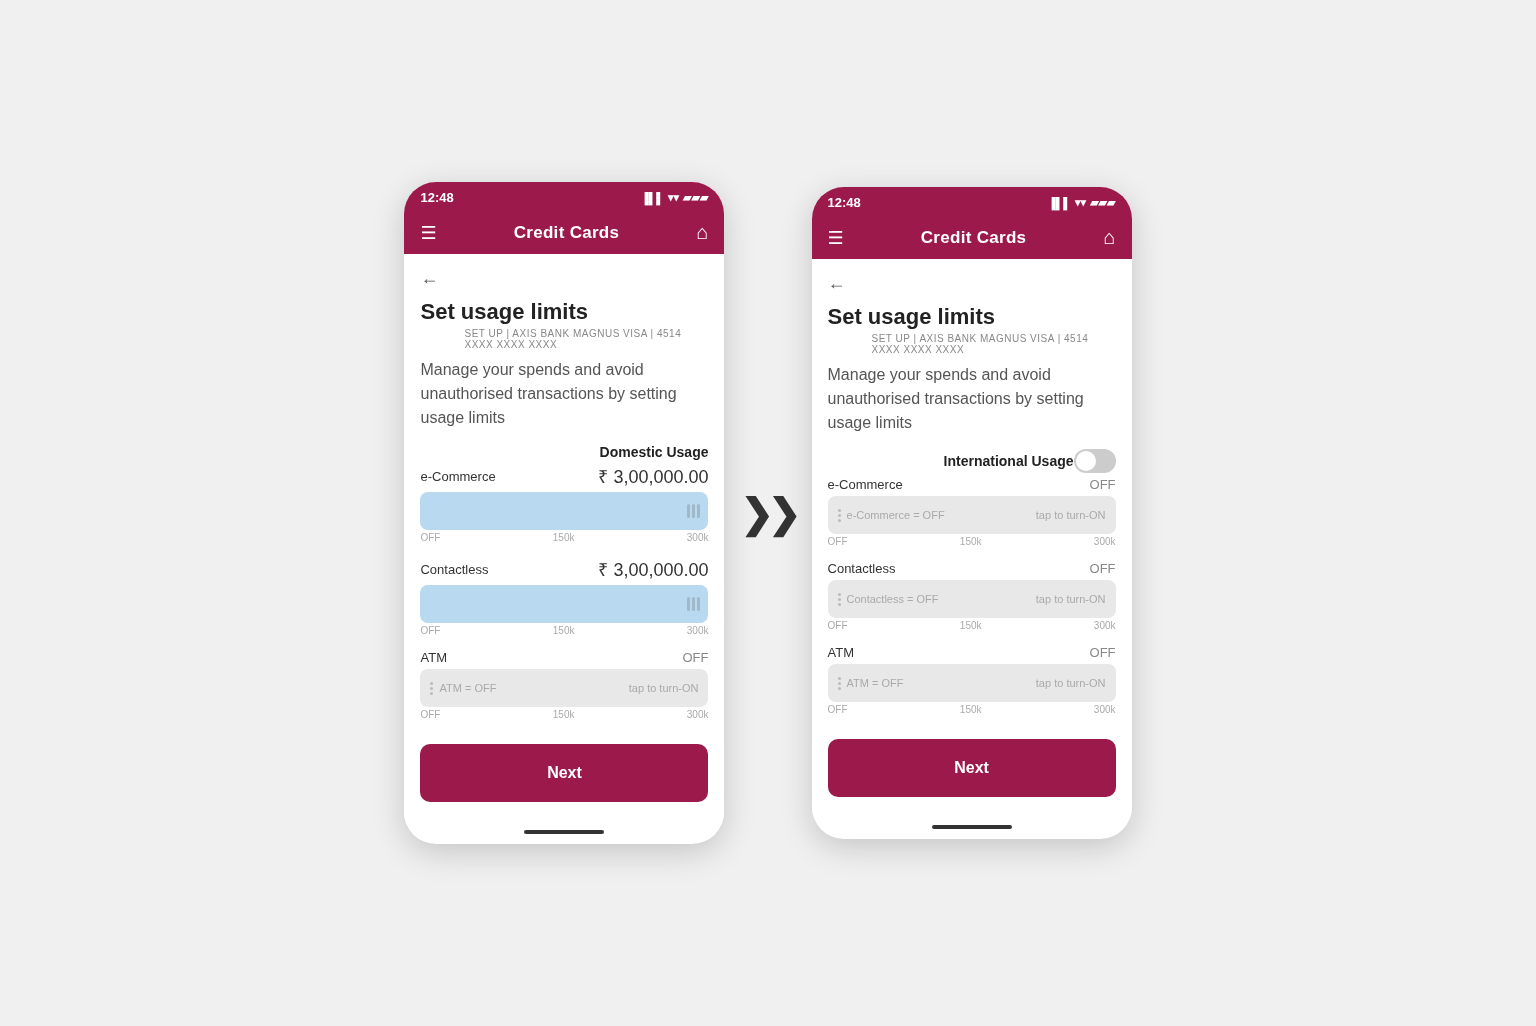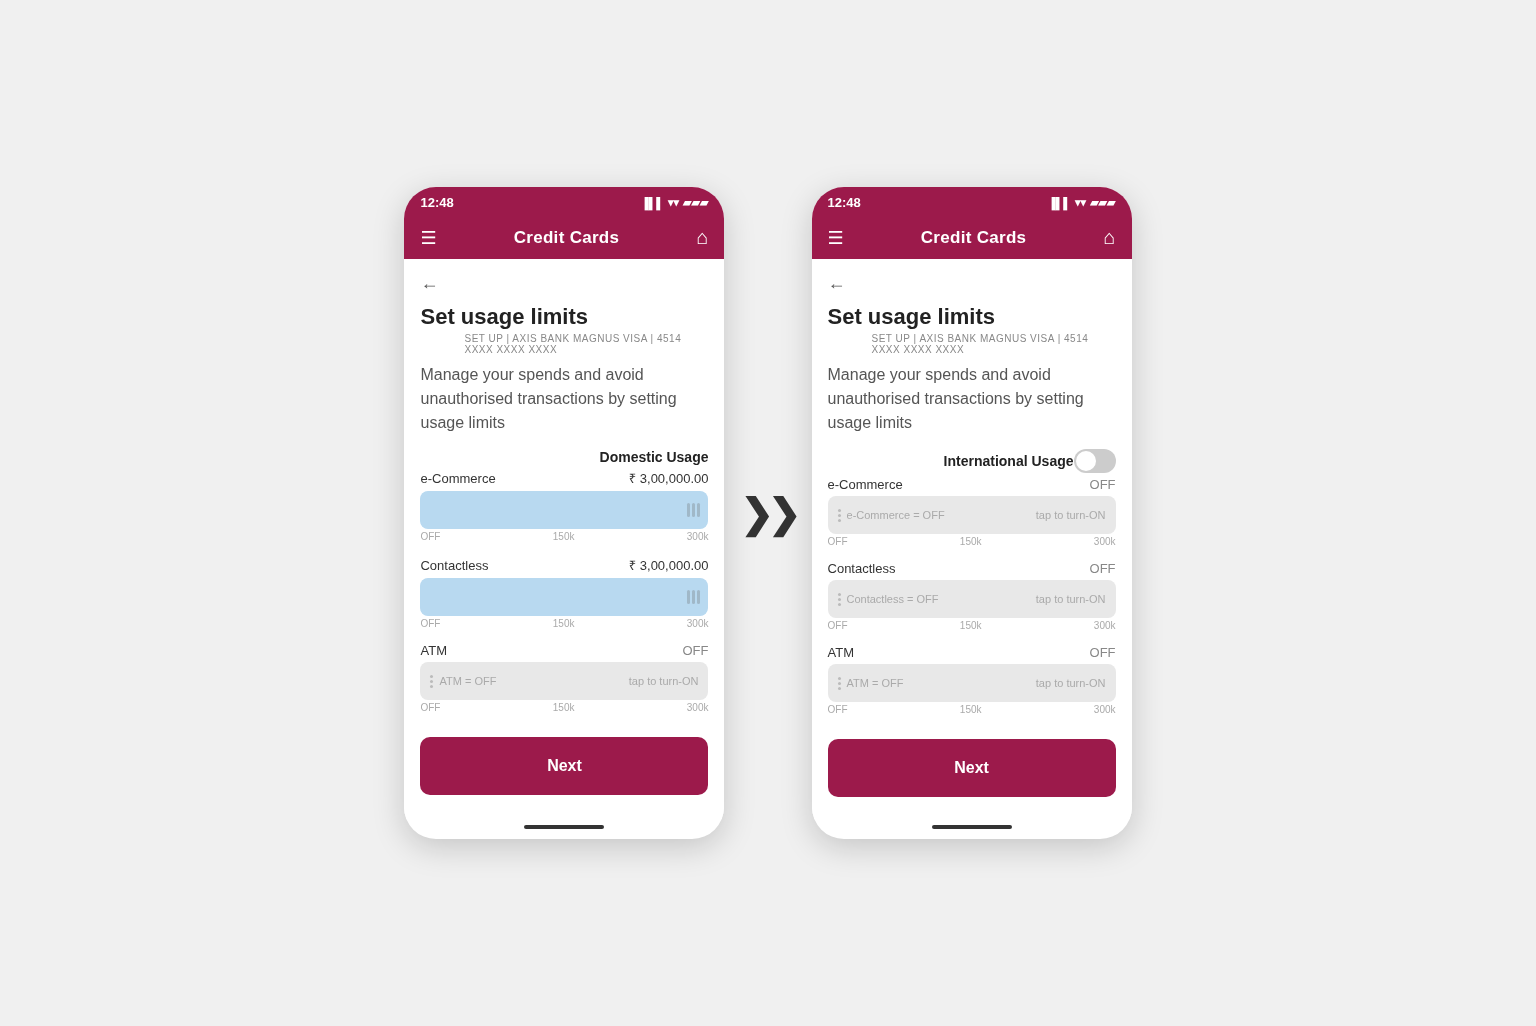--- a/index.html
+++ b/index.html
@@ -116,21 +116,21 @@
     .usage-item {
       margin-bottom: 14px;
     }
     .usage-header {
       display: flex;
       align-items: center;
       justify-content: space-between;
       margin-bottom: 4px;
     }
     .usage-label { font-size: 13px; color: #333; font-weight: 500; }
-    .usage-value { font-size: 13px; color: #333; font-weight: 500; text-align: center; }
+    .usage-value { font-size: 18px; color: #333; font-weight: 500; text-align: center; }
     .usage-off { font-size: 13px; color: #888; font-weight: 500; }
     .slider-wrap {
       background: #d0e8f8;
       border-radius: 8px;
       height: 38px;
       position: relative;
       display: flex;
       align-items: center;
       overflow: hidden;
     }

